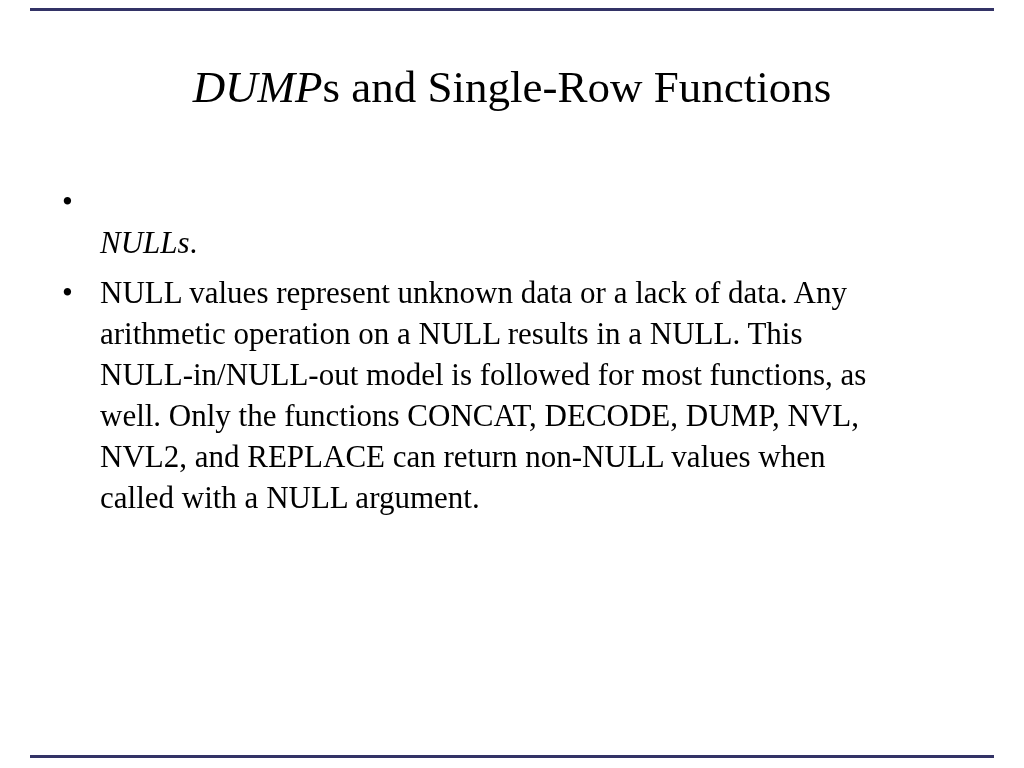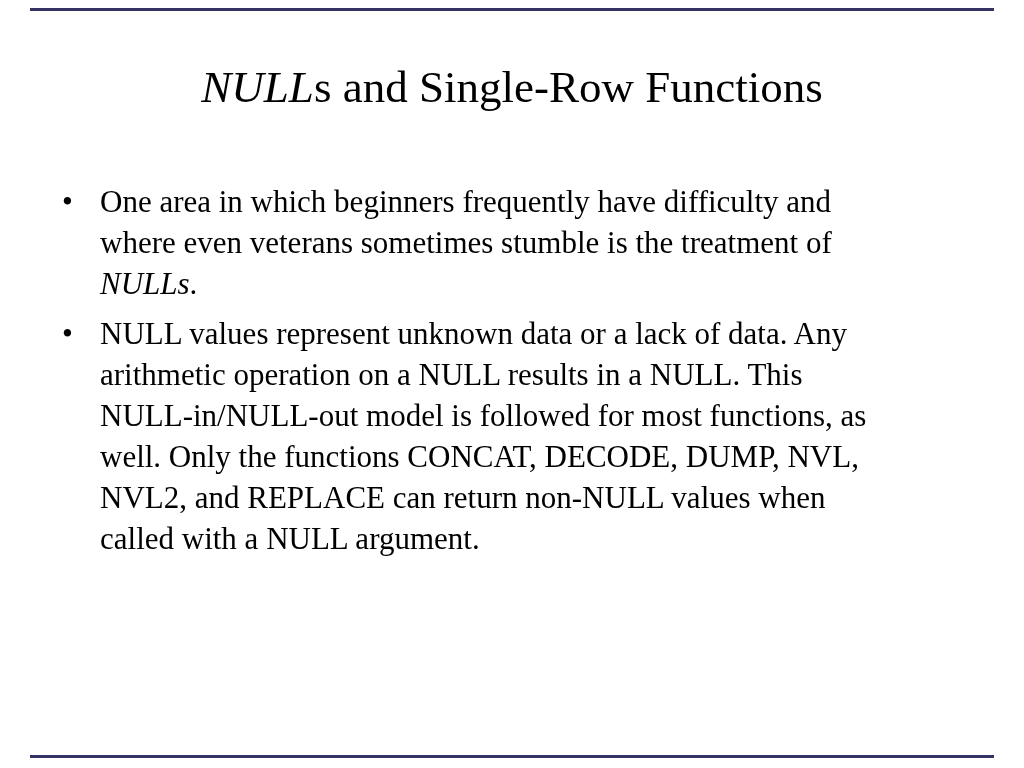--- a/index.html
+++ b/index.html
@@ -60,28 +60,27 @@
   .bullet-text { white-space: pre-line; }
   .italic-term { }
 </style>
 </head>
 <body>
 
 <div class="slide">
 
   <div class="rule rule-top"></div>
 
-  <h1 class="slide-title"><i>NULL</i><span>s and Single-Row Functions</span></h1>
+  <h1 class="slide-title"><i>DUMP</i><span>s and Single-Row Functions</span></h1>
 
   <div class="content">
     <ul class="bullets">
 
       <li>
-        <span class="bullet-glyph">•</span><span class="bullet-text">One area in which beginners frequently have difficulty and
-where even veterans sometimes stumble is the treatment of</span><br><i class="italic-term">NULLs</i><span>.</span>
+        <span class="bullet-glyph">•</span><br><i class="italic-term">NULLs</i><span>.</span>
       </li>
 
       <li>
         <span class="bullet-glyph">•</span><span class="bullet-text">NULL values represent unknown data or a lack of data. Any
 arithmetic operation on a NULL results in a NULL. This
 NULL-in/NULL-out model is followed for most functions, as
 well. Only the functions CONCAT, DECODE, DUMP, NVL,
 NVL2, and REPLACE can return non-NULL values when
 called with a NULL argument.</span>
       </li>

